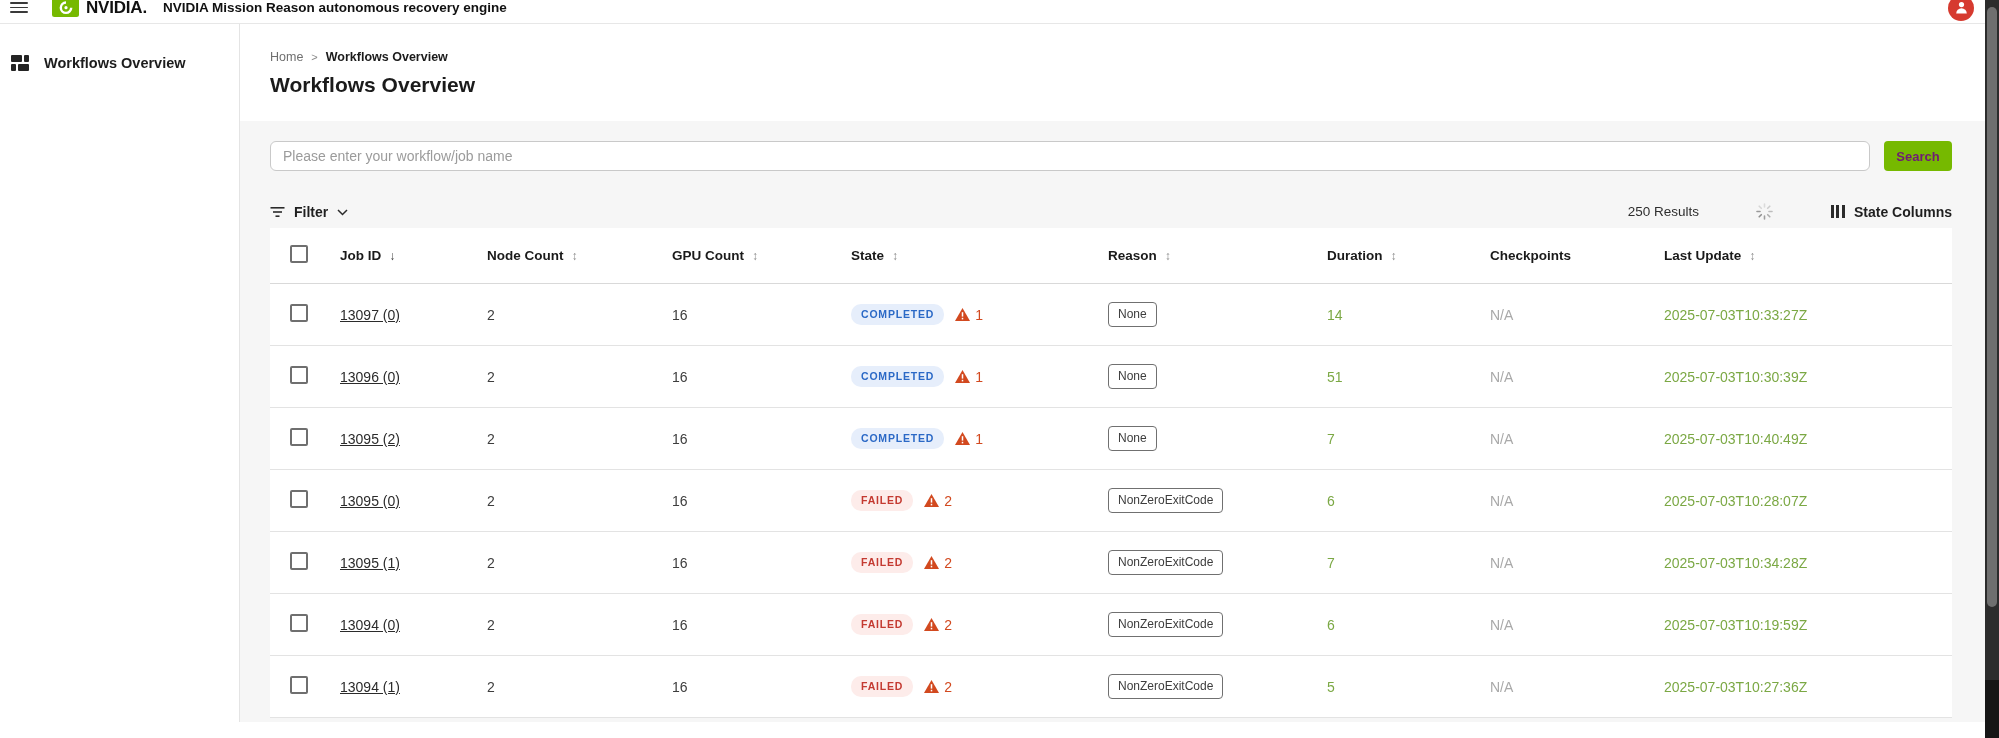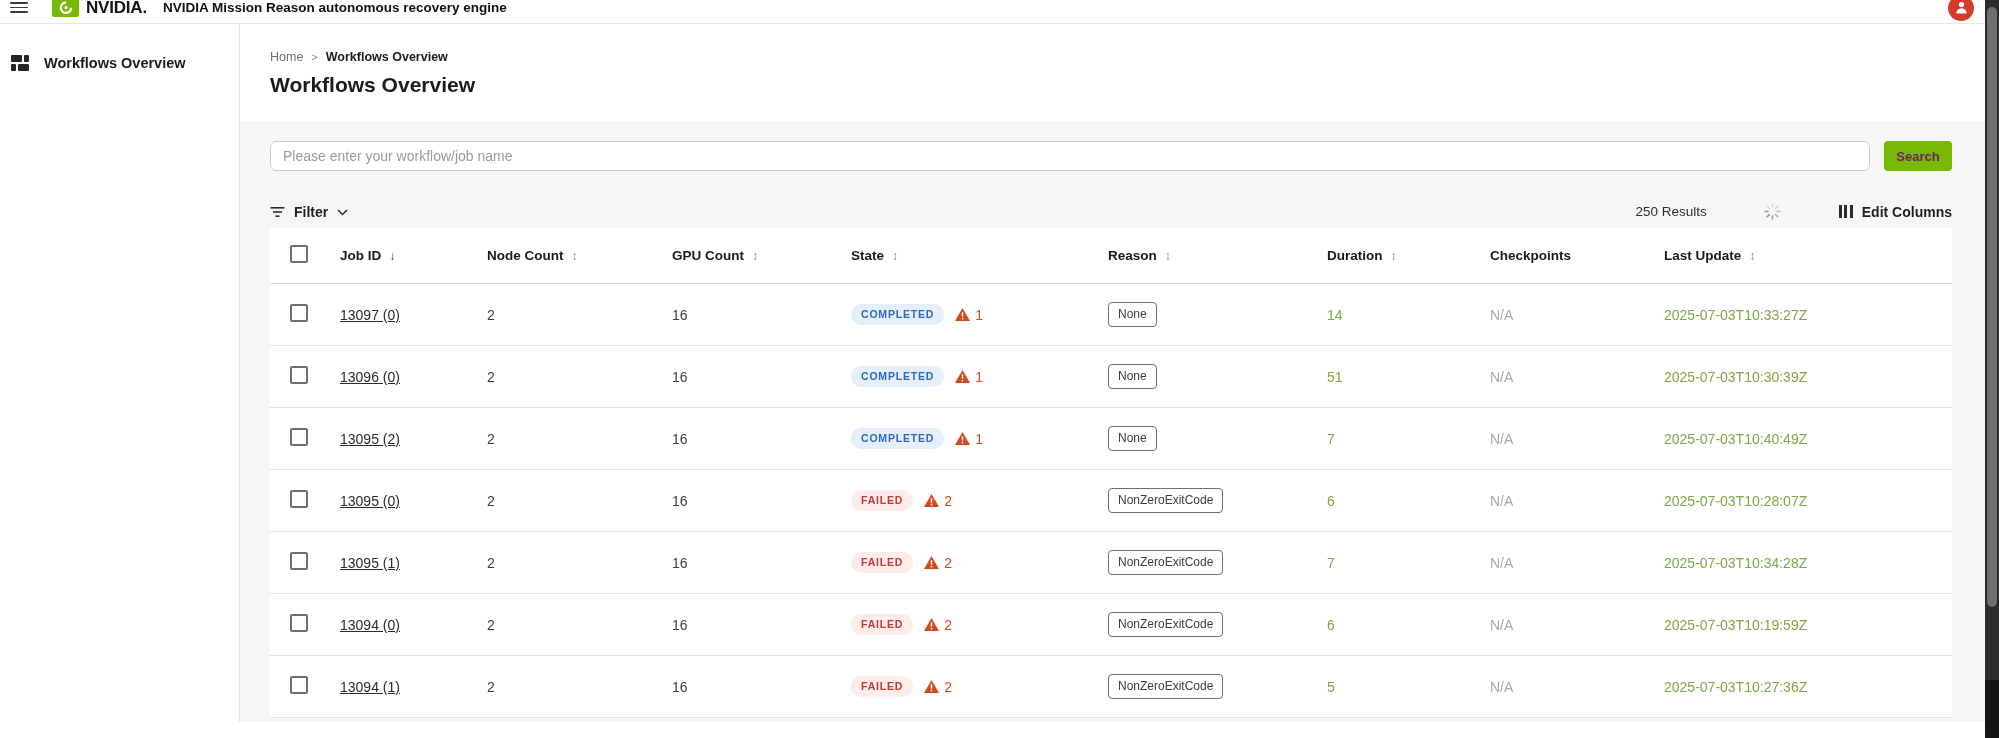--- a/index.html
+++ b/index.html
@@ -163,21 +163,21 @@
               <line x1="1" y1="8.5" x2="4" y2="8.5" opacity="0.9"></line>
               <line x1="3.2" y1="3.2" x2="5.3" y2="5.3" opacity="0.3"></line>
             </g>
           </svg>
           <div class="editcols">
             <span class="editcols-icon">
                 <i></i>
                 <i></i>
                 <i></i>
               </span>
-            <span class="editcols-label">Edit Columns</span>
+            <span class="editcols-label">State Columns</span>
           </div>
         </div>
       </div>
 
       <div class="table-card">
         <div class="trow thead-row">
           <div class="cell"><span class="checkbox"></span></div>
 
   <div class="cell th">
     <span class="th-label">Job ID</span>

